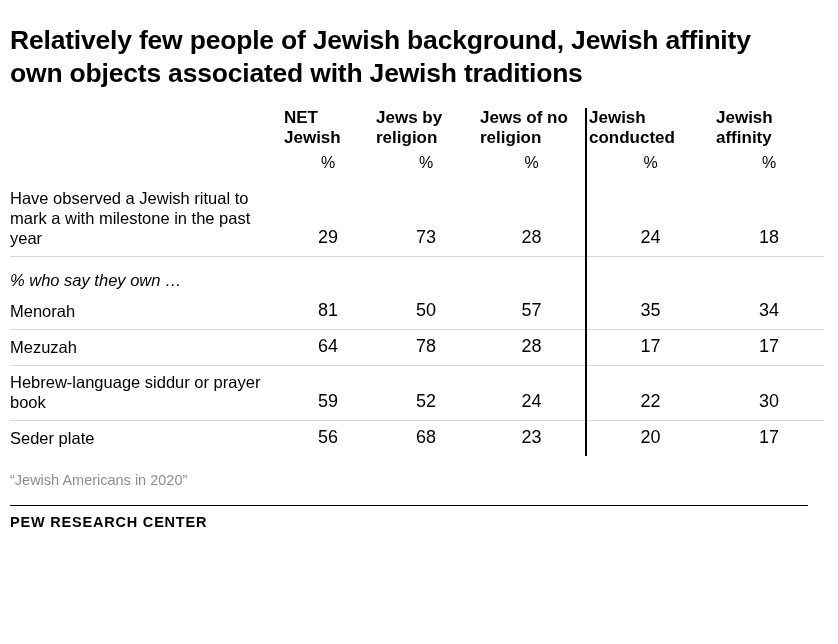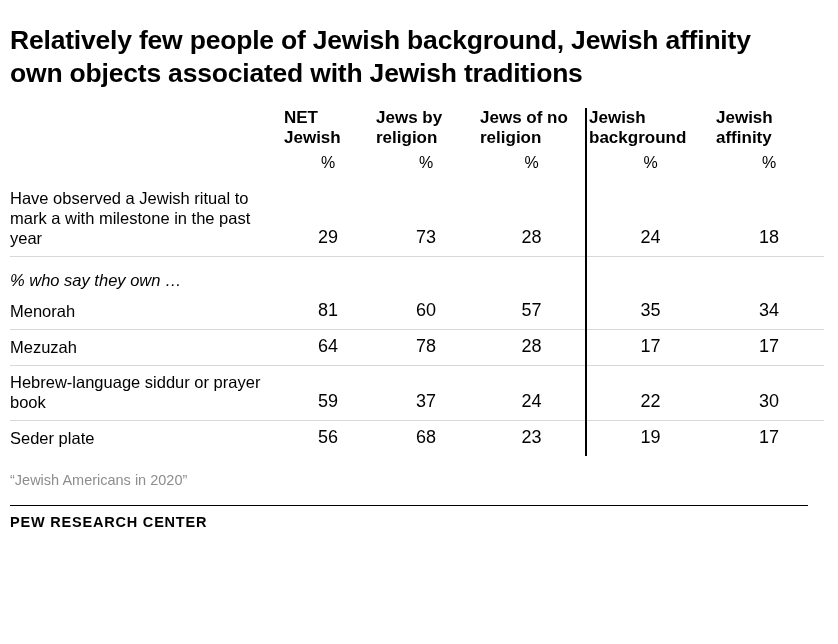--- a/index.html
+++ b/index.html
@@ -137,21 +137,21 @@
         <th class="colhead">
           <div>Jews by</div>
           <div>religion</div>
         </th>
         <th class="colhead">
           <div>Jews of no</div>
           <div>religion</div>
         </th>
         <th class="colhead divider-left">
           <div>Jewish</div>
-          <div>background</div>
+          <div>conducted</div>
         </th>
         <th class="colhead">
           <div>Jewish</div>
           <div>affinity</div>
         </th>
       </tr>
       <tr>
         <td></td>
         <td class="pct">%</td>
         <td class="pct">%</td>
@@ -176,50 +176,50 @@
         <td></td>
         <td></td>
         <td></td>
         <td class="divider-left"></td>
         <td></td>
       </tr>
 
       <tr class="datarow">
         <td class="rowlabel">Menorah</td>
         <td class="val">81</td>
-        <td class="val">60</td>
+        <td class="val">50</td>
         <td class="val">57</td>
         <td class="val divider-left">35</td>
         <td class="val">34</td>
       </tr>
 
       <tr class="datarow">
         <td class="rowlabel">Mezuzah</td>
         <td class="val">64</td>
         <td class="val">78</td>
         <td class="val">28</td>
         <td class="val divider-left">17</td>
         <td class="val">17</td>
       </tr>
 
       <tr class="datarow">
         <td class="rowlabel">Hebrew-language siddur or prayer book</td>
         <td class="val">59</td>
-        <td class="val">37</td>
+        <td class="val">52</td>
         <td class="val">24</td>
         <td class="val divider-left">22</td>
         <td class="val">30</td>
       </tr>
 
       <tr class="datarow nounderline">
         <td class="rowlabel">Seder plate</td>
         <td class="val">56</td>
         <td class="val">68</td>
         <td class="val">23</td>
-        <td class="val divider-left">19</td>
+        <td class="val divider-left">20</td>
         <td class="val">17</td>
       </tr>
 
     </tbody>
   </table>
 
   <div class="footer">
     <p class="source">“Jewish Americans in 2020”</p>
     <hr class="rule">
     <div class="brand">PEW RESEARCH CENTER</div>

